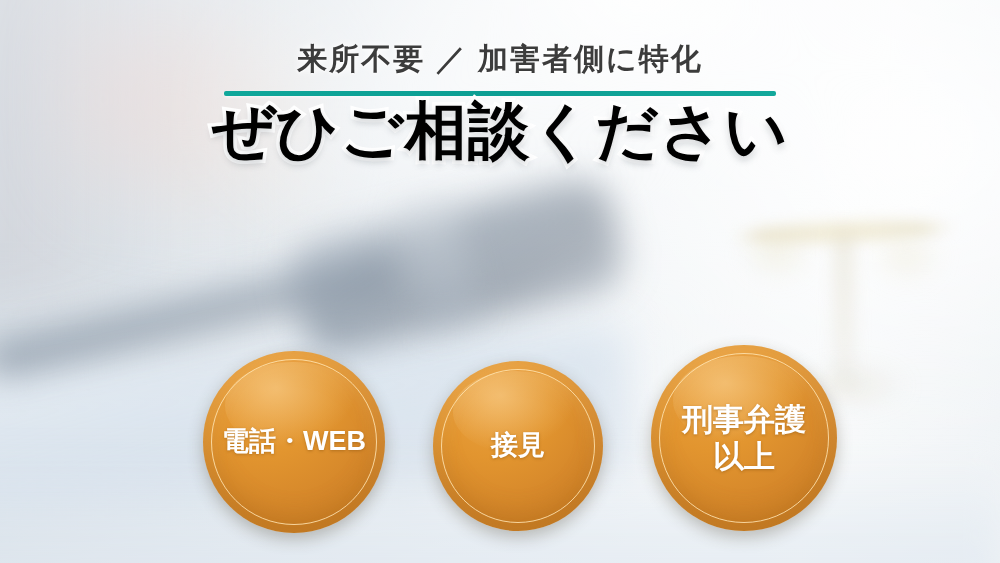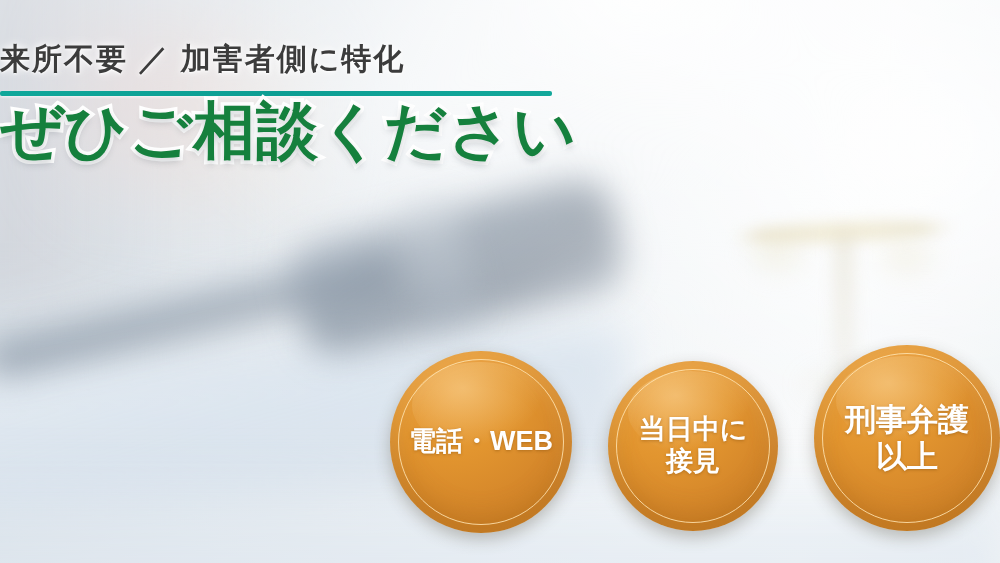--- a/index.html
+++ b/index.html
@@ -225,20 +225,21 @@
         rgba(255,255,255,0.18) 62%,
         rgba(255,255,255,0.26) 100%);
   }
 
   
   .content {
     position: absolute;
     inset: 0;
     display: flex;
     flex-direction: column;
+    align-items: center;
   }
 
   .eyebrow {
     margin-top: 39px;
     font-size: 30px;
     font-weight: 700;
     letter-spacing: 2px;
     color: #3c3c3c;
     text-shadow:
       0 0 6px rgba(255,255,255,0.95),
@@ -268,37 +269,37 @@
     paint-order: stroke fill;
     text-shadow: 0 5px 7px rgba(90,100,110,0.28);
   }
 
   .subhead {
     margin-top: 2px;
     font-size: 62px;
     font-weight: 700;
     letter-spacing: 1px;
     line-height: 1.08;
-    color: #15803d;
+    color: #000000;
     white-space: nowrap;
     -webkit-text-stroke: 7px #ffffff;
     paint-order: stroke fill;
     text-shadow: 0 4px 7px rgba(90,100,110,0.30);
   }
 
   
   .badges {
     position: absolute;
     left: 0;
     right: 0;
     top: 345px;
     display: flex;
-    justify-content: flex-end;
+    justify-content: center;
     align-items: flex-start;
-    gap: 36px;
+    gap: 48px;
     margin-left: 40px;
   }
 
   .badge {
     position: relative;
     width: 182px;
     height: 182px;
     border-radius: 50%;
     display: flex;
     flex-direction: column;
@@ -383,21 +384,20 @@
     <div class="subhead">ぜひご相談ください</div>
   </div>
 
   <div class="badges">
 
     <div class="badge badge-1">
       <div class="badge-line">電話・WEB</div>
     </div>
 
     <div class="badge badge-2">
-      <div class="badge-line">当日中に</div>
       <div class="badge-line">接見</div>
     </div>
 
     <div class="badge badge-3 three">
       <div class="badge-line">刑事弁護</div>
       <div class="badge-line">以上</div>
     </div>
 
   </div>
 

